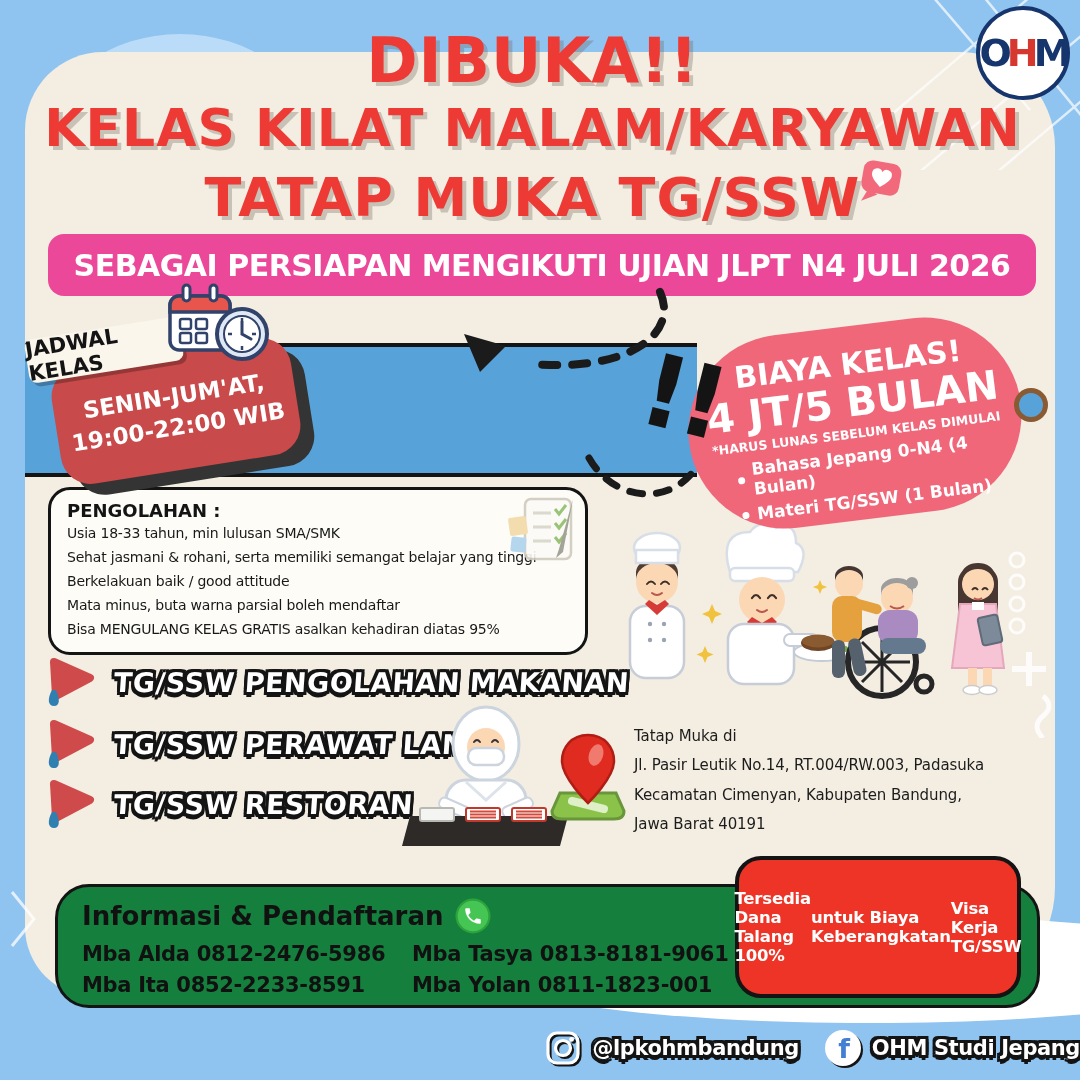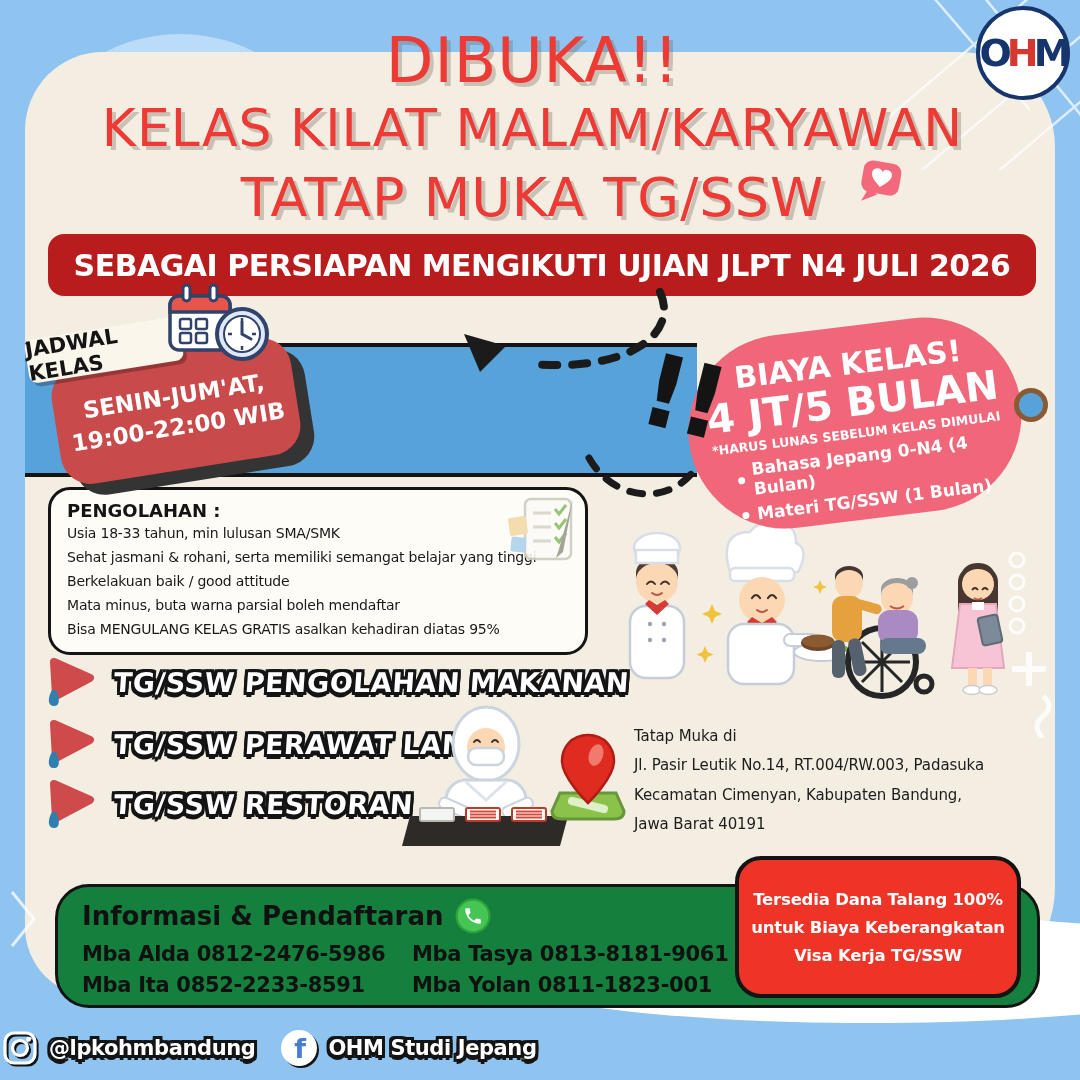--- a/index.html
+++ b/index.html
@@ -18,28 +18,28 @@
     border-radius:78px 95px 110px 70px;z-index:1;}
   .bottom-wave{left:480px;top:915px;width:780px;height:108px;background:#ffffff;border-radius:50%;z-index:3;}
 
   
   .logo-badge{right:10px;top:6px;width:86px;height:86px;background:#fff;border:4px solid #16356d;
     border-radius:50%;display:flex;align-items:center;justify-content:center;z-index:5;
     font-weight:bold;font-size:38px;letter-spacing:-5px;}
   .logo-badge .lo{color:#16356d;} .logo-badge .lh{color:#d6372f;} .logo-badge .lm{color:#16356d;}
 
   
-  .ttl{left:0;right:15px;text-align:center;color:#ee3a35;font-weight:normal;z-index:4;
+  .ttl{left:0;right:15px;text-align:center;color:#ee3a35;font-weight:bold;z-index:4;
     text-shadow:4px 4px 0 rgba(110,100,90,.32);letter-spacing:1px;}
   .ttl1{top:24px;font-size:62px;}
   .ttl2{top:98px;font-size:52px;}
   .ttl3{top:166px;font-size:54px;}
   .heart-bubble{left:856px;top:158px;z-index:5;}
 
-  .banner-jlpt{left:48px;top:234px;width:988px;height:62px;background:#b91c1c;border-radius:16px;
+  .banner-jlpt{left:48px;top:234px;width:988px;height:62px;background:#ec4899;border-radius:16px;
     display:flex;align-items:center;justify-content:center;z-index:4;}
   .banner-jlpt span{color:#fff;font-weight:bold;font-size:30px;letter-spacing:-.5px;}
 
   
   .band{left:25px;top:343px;width:672px;height:134px;background:#58a2da;
     border-top:4px solid #141414;border-bottom:4px solid #141414;z-index:3;box-sizing:border-box;}
   .start-box{left:282px;top:343px;width:414px;height:130px;background:#58a2da;border:4px solid #141414;
     border-radius:26px;z-index:4;box-sizing:border-box;display:flex;flex-direction:column;justify-content:center;
     padding-left:26px;gap:6px;}
   .start-box div{color:#fff;font-weight:bold;font-size:28px;letter-spacing:.5px;}
@@ -96,26 +96,26 @@
   
   .contact-box{left:55px;top:884px;width:985px;height:124px;background:#15803d;border:3px solid #141414;
     border-radius:34px;z-index:5;box-sizing:border-box;padding:10px 0 0 24px;}
   .contact-title-row{display:flex;align-items:center;gap:10px;}
   .contact-title{font-weight:bold;font-size:26px;color:#111;}
   .contact-row{display:flex;margin-top:7px;}
   .contact-cell{font-weight:bold;font-size:21px;color:#111;width:330px;letter-spacing:-.3px;}
   .contact-cell.r{width:auto;}
 
   .promo-box{left:735px;top:856px;width:286px;height:142px;background:#ee3426;border:4px solid #141414;
-    border-radius:26px;z-index:6;box-sizing:border-box;display:flex;flex-direction:column;
-    align-items:center;justify-content:center;gap:9px;}
+    border-radius:26px;z-index:6;box-sizing:border-box;display:flex;flex-direction:row;
+    align-items:center;justify-content:center;}
   .promo-box div{color:#fff;font-weight:bold;font-size:16.5px;letter-spacing:-.2px;}
 
   
-  .footer{left:0;right:0;top:1016px;height:64px;display:flex;align-items:center;justify-content:flex-start;
+  .footer{left:0;right:0;top:1016px;height:64px;display:flex;align-items:center;justify-content:flex-end;
     gap:24px;z-index:4;}
   .f-item{display:flex;align-items:center;gap:9px;}
   .f-item svg{filter:drop-shadow(2px 2px 0 #141414);}
   .f-text{color:#fff;font-weight:bold;font-size:21px;letter-spacing:-.4px;}
 </style>
 </head>
 <body>
 
 <div class="poster">
 

